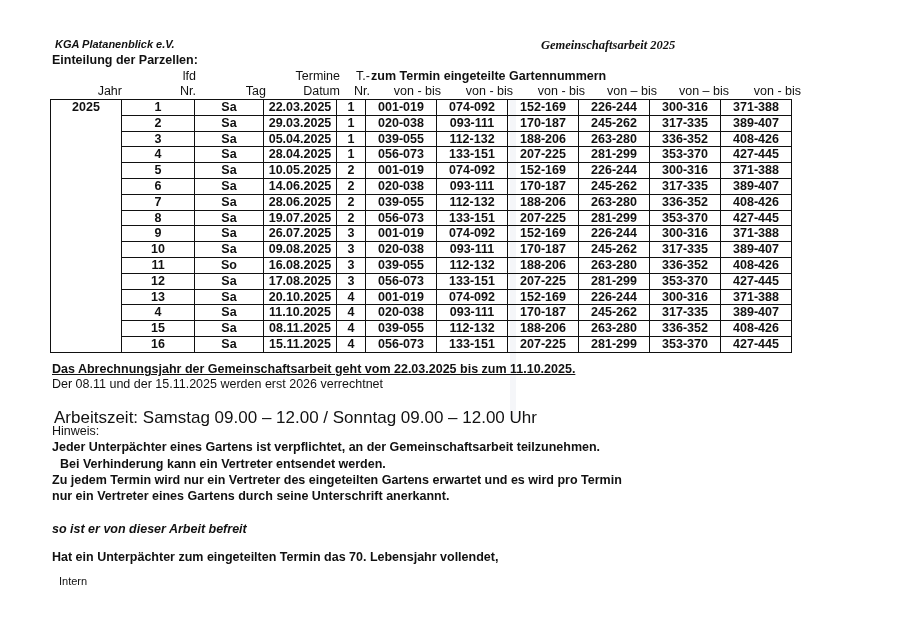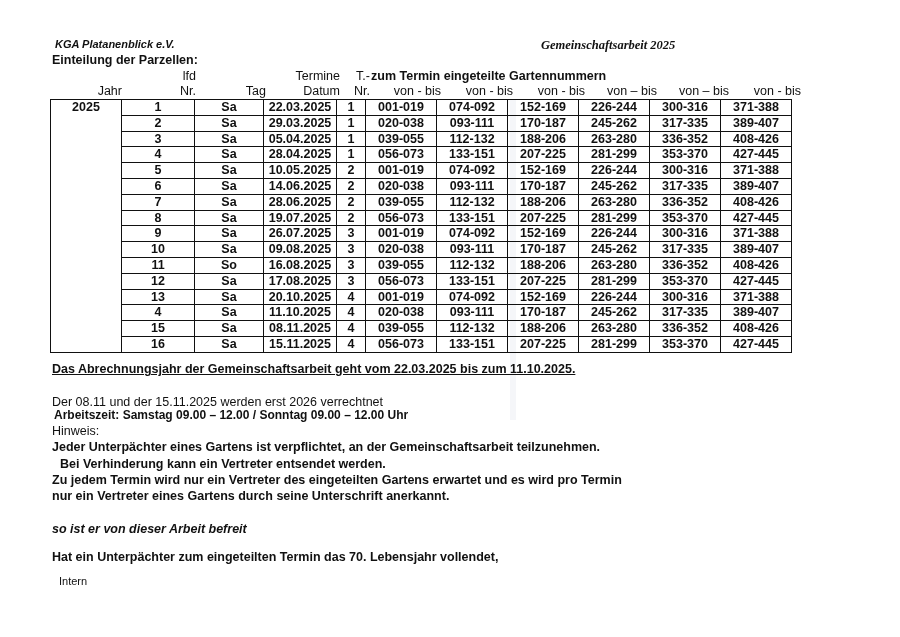--- a/index.html
+++ b/index.html
@@ -20,22 +20,22 @@
   }
   table.sched td {
     border: 1.5px solid #111; padding: 0; height: 14.8px; line-height: 14.8px;
     text-align: center;
   }
   table.sched td.year { vertical-align: top; border-bottom: 1.5px solid #111; }
   .c-jahr { width: 71px; } .c-lfd { width: 73px; } .c-tag { width: 69px; }
   .c-dat { width: 73px; } .c-tnr { width: 29px; } .c-g { width: 71px; }
 
   .note-underline { left: 52px; top: 362px; font-size: 12.5px; font-weight: bold; text-decoration: underline; }
-  .note-plain { left: 52px; top: 377px; font-size: 12.5px; margin-top: 18px; }
-  .worktime { left: 54px; top: 408px; font-size: 12px; font-weight: bold; }
+  .note-plain { left: 52px; top: 377px; font-size: 12.5px; }
+  .worktime { left: 54px; top: 408px; font-size: 17px; font-weight: normal; }
   .hinweis-label { left: 52px; top: 424px; font-size: 12.5px; }
   .hinweis-line { left: 52px; font-size: 12.5px; font-weight: bold; }
   .hinweis-line.it { font-style: italic; }
   .intern { left: 51px; top: 575px; font-size: 11px; margin-left: 8px; }
   .fold { position: absolute; background: #eef0f5; }
 </style>
 </head>
 <body>
 
 <div class="fold" style="left:510px; top:100px; width:6px; height:320px; opacity:0.6;"></div>

